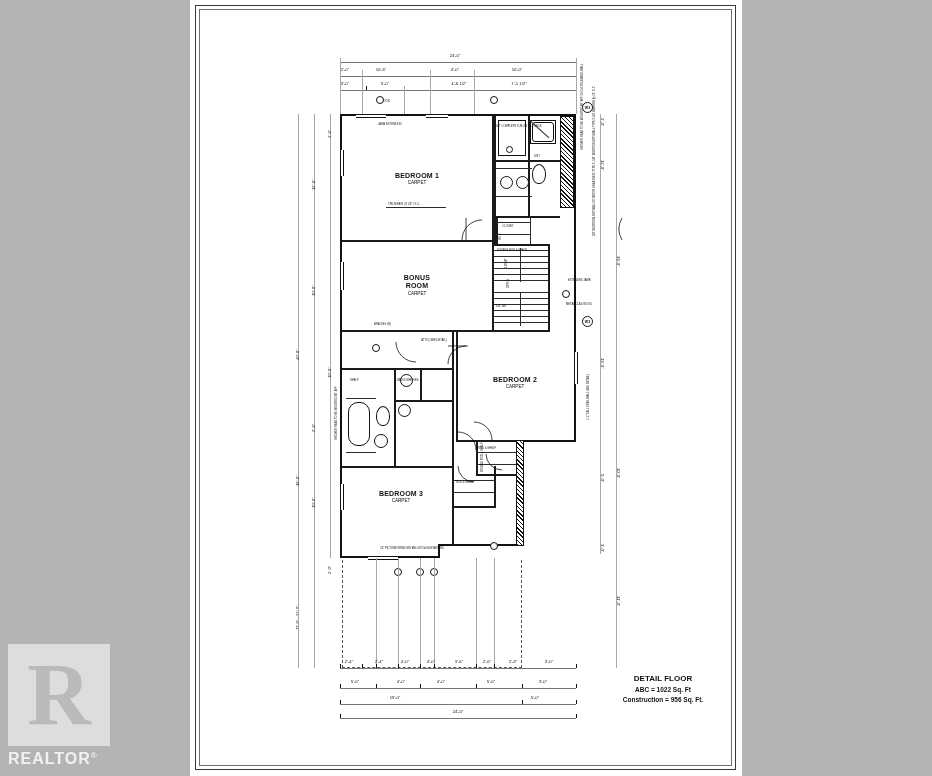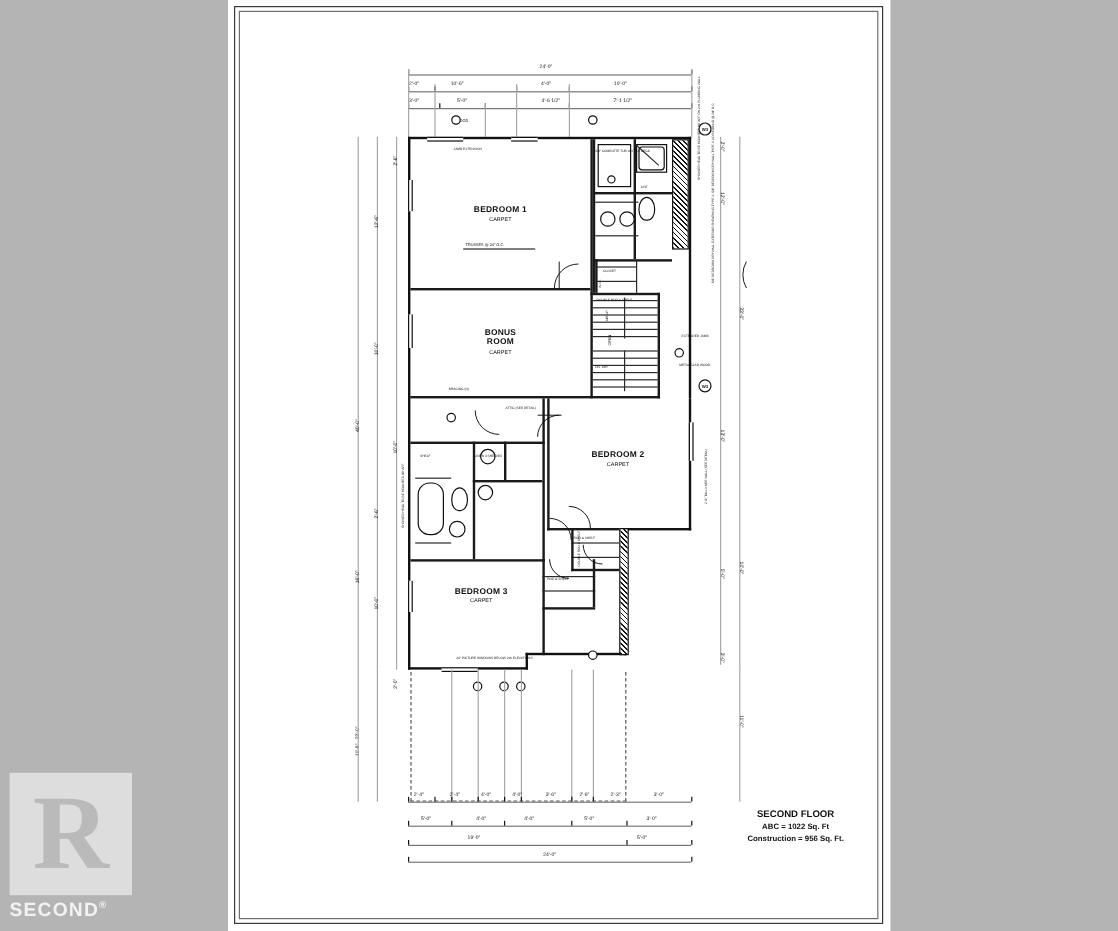--- a/index.html
+++ b/index.html
@@ -484,26 +484,26 @@
     <div class="tick" style="left:230px; top:684px;"></div>
     <div class="tick" style="left:286px; top:684px;"></div>
     <div class="tick" style="left:332px; top:684px;"></div>
     <div class="tick" style="left:386px; top:684px;"></div>
     <div class="tick" style="left:150px; top:700px;"></div>
     <div class="tick" style="left:332px; top:700px;"></div>
     <div class="tick" style="left:386px; top:700px;"></div>
     <div class="tick" style="left:150px; top:714px;"></div>
     <div class="tick" style="left:386px; top:714px;"></div>
 
-    <div class="titleblock tb1" style="left:398px; top:674px; width:150px;">SECOND FLOOR</div>
+    <div class="titleblock tb1" style="left:398px; top:674px; width:150px;">DETAIL FLOOR</div>
     <div class="titleblock tb2" style="left:398px; top:686px; width:150px;">ABC = 1022 Sq. Ft</div>
     <div class="titleblock tb2" style="left:398px; top:696px; width:150px;">Construction = 956 Sq. Ft.</div>
 
   </div>
 
   <div id="realtor">
     <div class="r-box">
       <div class="r-letter">R</div>
     </div>
-    <div class="r-word"><span>SECOND</span><sup>®</sup></div>
+    <div class="r-word"><span>REALTOR</span><sup>®</sup></div>
   </div>
 
 </div>
 
 </body></html>

